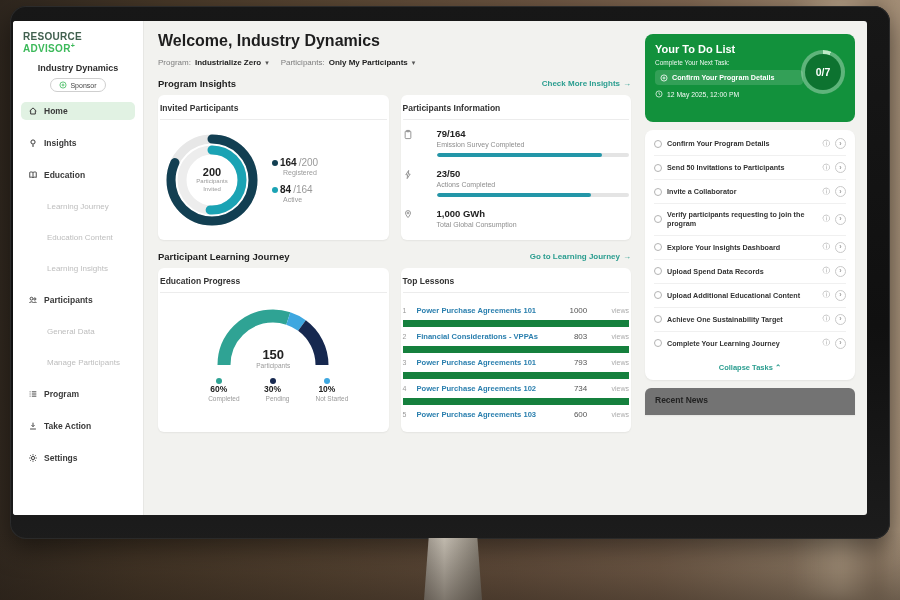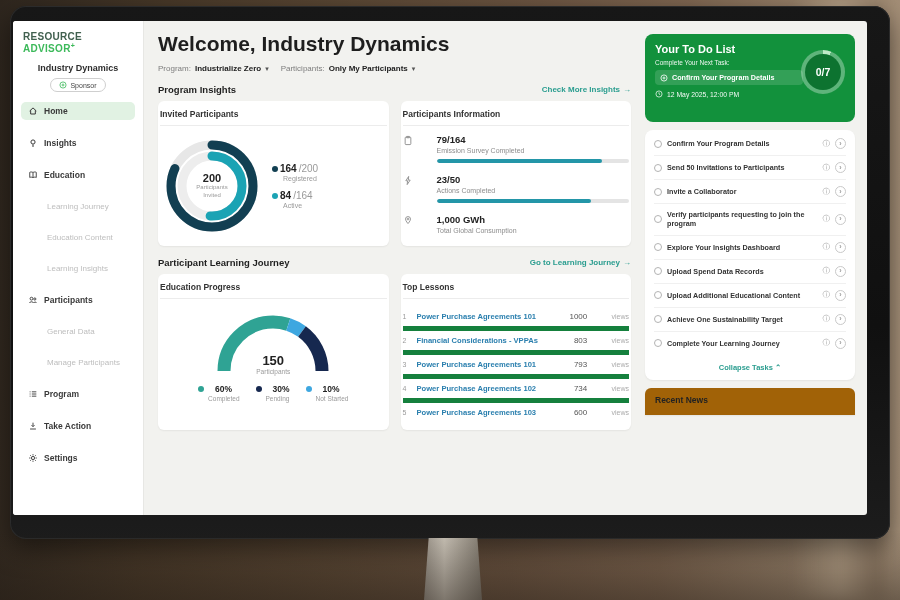--- a/index.html
+++ b/index.html
@@ -31,21 +31,21 @@
   .badge{margin:5px auto 9px;border:1px solid #cfcfcf;border-radius:10px;font-size:7px;color:#444;
     padding:2px 8px;width:max-content;display:flex;align-items:center;gap:3px;background:#fff;}
   .nav{display:flex;flex-direction:column;gap:12px;}
   .nav-item{display:flex;align-items:center;gap:6px;padding:4px 7px;font-size:8.5px;font-weight:bold;color:#3a3a3a;border-radius:5px;margin:1px 0;cursor:pointer;}
   .nav-item svg{flex:none;}
   .nav-sub{padding-left:26px;color:#bdbdbd;font-weight:normal;font-size:8px;}
   .nav-active{background:#e1f2e3;}
 
   
   .main{flex:1;padding:11px 14px 6px;min-width:0;}
-  .welcome{font-size:21px;font-weight:bold;color:#1e1e1e;}
+  .welcome{font-size:16px;font-weight:bold;color:#1e1e1e;}
   .filters{display:flex;gap:12px;margin-top:8px;align-items:center;}
   .filter{display:flex;align-items:center;font-size:8px;color:#7d7d7d;gap:4px;cursor:pointer;}
   .filter b{color:#222;font-size:8px;}
   .chev{color:#555;font-size:7px;}
   .section-row{display:flex;justify-content:space-between;align-items:center;margin-top:11px;margin-bottom:6px;}
   .section-title{font-size:9.5px;font-weight:bold;color:#1f1f1f;}
   .section-link{font-size:8px;font-weight:bold;color:#2a9d8f;display:flex;align-items:center;gap:3px;cursor:pointer;}
   .cards{display:grid;grid-template-columns:1fr 1fr;gap:12px;}
   .card{background:#fff;border-radius:6px;padding:8px 2px;box-shadow:0 1px 2px rgba(0,0,0,.06);}
   .card-title{font-size:8.5px;font-weight:bold;color:#333;padding-bottom:6px;border-bottom:1px solid #ececec;margin-bottom:8px;}
@@ -71,26 +71,26 @@
   .info-lab{font-size:7px;color:#8d8d8d;margin-top:2px;}
   .bar{height:4px;background:#e4e4e4;border-radius:2px;margin-top:5px;overflow:hidden;}
   .bar-fill{height:100%;background:#2396a8;border-radius:2px;}
 
   
   .gauge-wrap{position:relative;width:132px;height:68px;margin:4px auto 0;}
   .gauge-center{position:absolute;left:0;right:0;bottom:0;text-align:center;}
   .gauge-center .gv{font-size:13px;font-weight:bold;color:#222;}
   .gauge-center .gl{font-size:6.5px;color:#9a9a9a;}
   .gauge-legend{display:flex;justify-content:center;gap:16px;margin-top:9px;}
-  .gl-item .gl-line{display:flex;align-items:center;gap:11px;}
+  .gl-item .gl-line{display:flex;align-items:center;gap:0;flex-direction:column;}
   .gl-pct{font-size:8.5px;font-weight:bold;color:#222;}
   .gl-lab{font-size:6.5px;color:#9a9a9a;margin-left:10px;margin-top:1px;}
 
   
-  .lesson{display:flex;align-items:center;gap:7px;padding:5px 0;border-bottom:5px solid #15803d;cursor:pointer;}
+  .lesson{display:flex;align-items:center;gap:7px;padding:5px 0;border-bottom:7px solid #15803d;cursor:pointer;}
   .lesson:last-child{border-bottom:none;}
   .lesson-rank{font-size:7px;color:#9a9a9a;width:7px;flex:none;}
   .lesson-title{flex:1;font-size:7.6px;font-weight:bold;color:#2a7fae;}
   .lesson-views{font-size:8px;color:#555;}
   .lesson-views span{font-size:7px;color:#ababab;margin-left:22px;}
 
   
   .rightpanel{width:222px;flex:none;padding:13px 12px 0 0;}
   .todo-green{position:relative;background:#12913c;border-radius:8px;padding:9px 10px;color:#fff;min-height:88px;}
   .todo-title{font-size:11px;font-weight:bold;}
@@ -104,21 +104,21 @@
   .todo-ring-inner{width:36px;height:36px;border-radius:50%;background:#0d7330;display:flex;align-items:center;justify-content:center;
     font-size:10.5px;font-weight:bold;color:#fff;}
   .tasks-card{background:#fff;border-radius:8px;margin-top:8px;padding:2px 9px 0;box-shadow:0 1px 2px rgba(0,0,0,.06);}
   .task{display:flex;align-items:center;gap:5px;padding:6px 0;border-bottom:1px solid #f0f0f0;cursor:pointer;}
   .task-circle{width:8px;height:8px;border:1px solid #b3b3b3;border-radius:50%;flex:none;}
   .task-label{flex:1;font-size:7.2px;font-weight:bold;color:#333;line-height:1.3;}
   .task-info{color:#9a9a9a;font-size:7.5px;flex:none;}
   .task-chevron{width:11px;height:11px;border:1px solid #c9c9c9;border-radius:50%;display:flex;align-items:center;justify-content:center;
     color:#777;font-size:7px;flex:none;padding-bottom:1px;}
   .collapse{color:#2a9d8f;font-weight:bold;font-size:7.5px;text-align:center;padding:8px 0;cursor:pointer;}
-  .news-bar{background:#a16207;border-radius:6px 6px 0 0;margin-top:8px;padding:7px 10px 10px;font-size:8.5px;font-weight:bold;color:#222;box-shadow:0 1px 2px rgba(0,0,0,.06);}
+  .news-bar{background:#737373;border-radius:6px 6px 0 0;margin-top:8px;padding:7px 10px 10px;font-size:8.5px;font-weight:bold;color:#222;box-shadow:0 1px 2px rgba(0,0,0,.06);}
 </style>
 </head>
 <body>
 
 <div class="scene">
   <div class="monitor"></div>
   <div class="stand"></div>
 
   <div class="screen">
 

